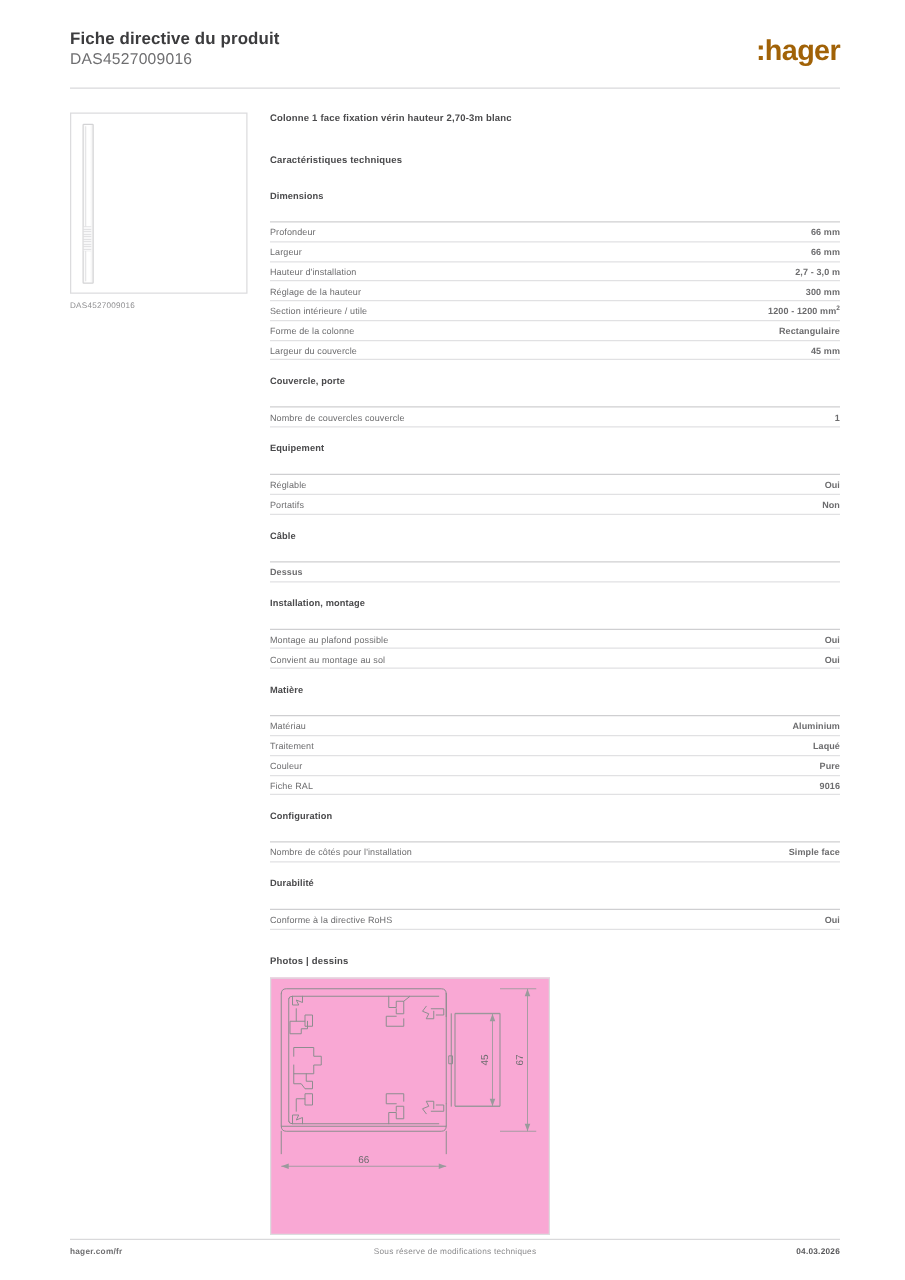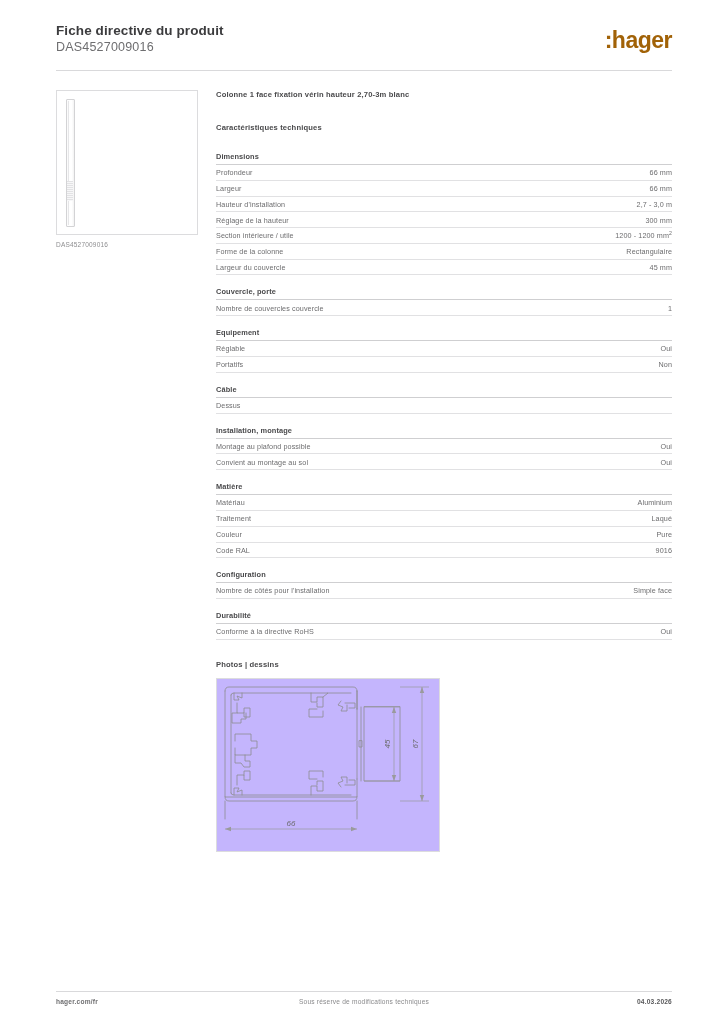--- a/index.html
+++ b/index.html
@@ -148,53 +148,52 @@
     letter-spacing: 0.15px;
     margin: 0 0 20px 0;
   }
 
   .spec-group { margin-bottom: 12px; }
   .group-head {
     font-size: 7.4px;
     font-weight: bold;
     color: #4a4a4c;
     letter-spacing: 0.1px;
-    padding-bottom: 3px;
+    padding-bottom: 16px;
     border-bottom: 1px solid #cfcfd1;
   }
   .spec-row {
     display: flex;
     justify-content: space-between;
     align-items: baseline;
     border-bottom: 1px solid #e1e1e3;
     padding: 3.2px 0 2.6px 0;
     font-size: 7.2px;
     color: #6c6c6e;
     letter-spacing: 0.1px;
   }
   .spec-label { flex: 1 1 auto; padding-right: 12px; }
-  .spec-value { flex: 0 0 auto; text-align: right; white-space: nowrap; }
+  .spec-value { flex: 0 0 auto; text-align: right; white-space: nowrap; font-weight: bold; }
   .spec-value sup { font-size: 5.2px; vertical-align: super; line-height: 0; }
 
   
   .drawing-section { margin-top: 20px; }
   .drawing-title {
     font-size: 7.6px;
     font-weight: bold;
     color: #4a4a4c;
     letter-spacing: 0.15px;
     margin-bottom: 9px;
   }
   .drawing-frame {
     width: 224px;
-    height: 174px;
+    height: 206px;
     border: 1px solid #dcdcde;
     box-sizing: border-box;
-    background: #c4b5fd;
-    font-style: italic;
+    background: #f9a8d4;
   }
   .drawing-frame svg { display: block; }
 
   
   .footer-rule {
     position: absolute;
     left: 56px;
     bottom: 32px;
     width: 616px;
     height: 1px;
@@ -316,21 +315,21 @@
           </div>
           <div class="spec-row">
             <span class="spec-label">Traitement</span>
             <span class="spec-value"><span>Laqué</span></span>
           </div>
           <div class="spec-row">
             <span class="spec-label">Couleur</span>
             <span class="spec-value"><span>Pure</span></span>
           </div>
           <div class="spec-row">
-            <span class="spec-label">Code RAL</span>
+            <span class="spec-label">Fiche RAL</span>
             <span class="spec-value"><span>9016</span></span>
           </div>
         </div>
         <div class="spec-group">
           <div class="group-head">Configuration</div>
           <div class="spec-row">
             <span class="spec-label">Nombre de côtés pour l'installation</span>
             <span class="spec-value"><span>Simple face</span></span>
           </div>
         </div>

